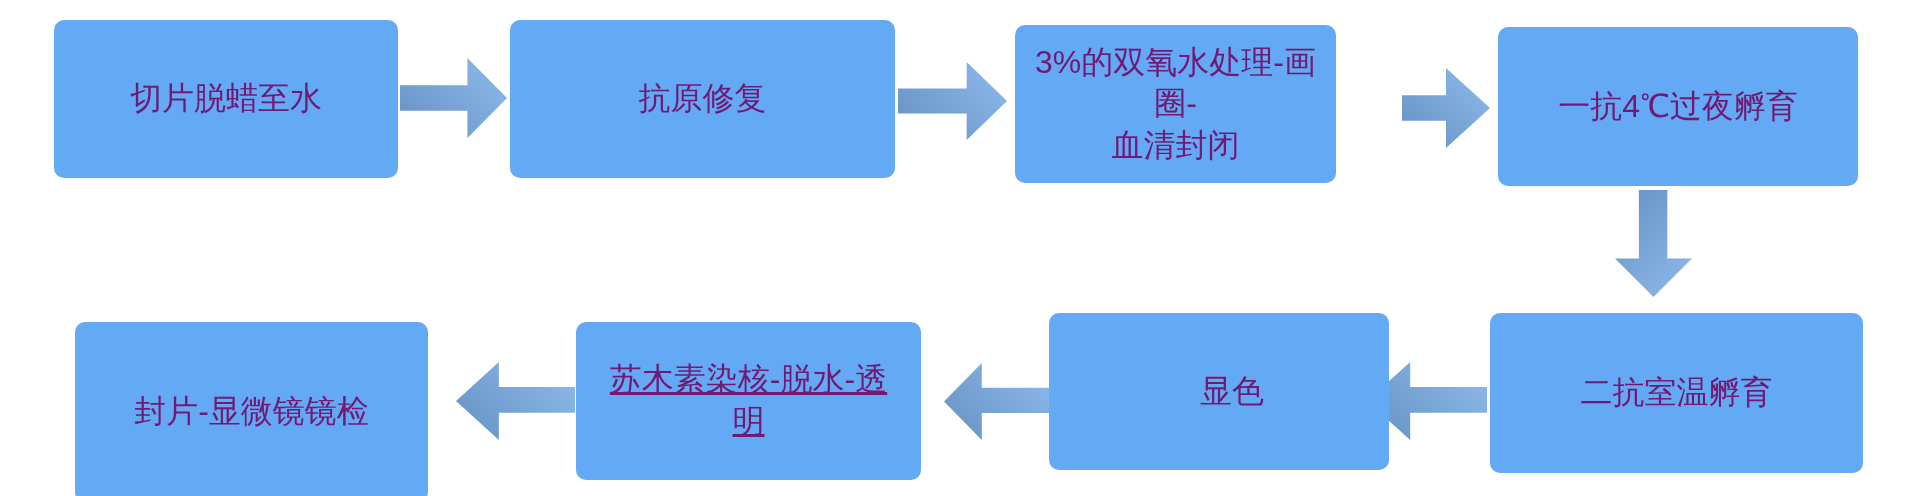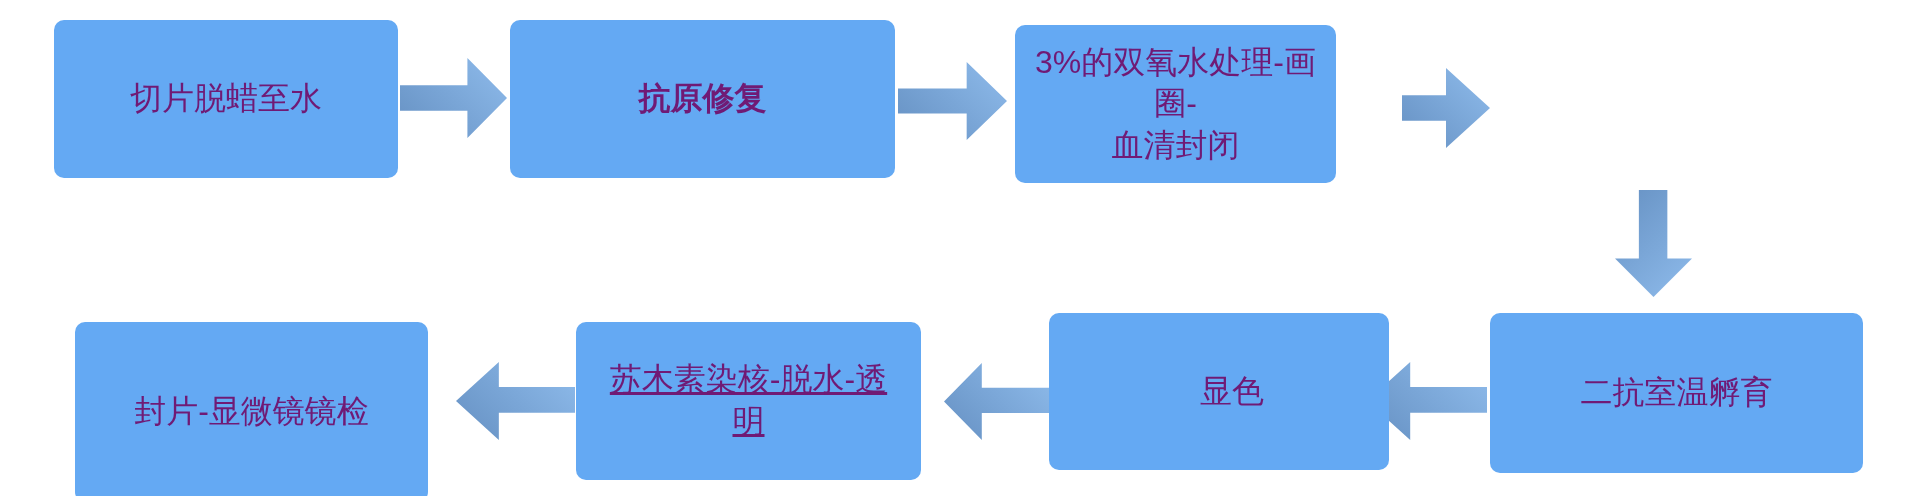--- a/index.html
+++ b/index.html
@@ -26,21 +26,21 @@
     text-align: center;
     font-size: 32px;
     line-height: 1.3;
   }
   .node-label {
     white-space: pre-line;
     padding: 0 10px;
   }
   
   #n1 { left: 54px;   top: 20px;  width: 344px; height: 158px; }
-  #n2 { left: 510px;  top: 20px;  width: 385px; height: 158px; font-weight: bold; }
+  #n2 { left: 510px;  top: 20px;  width: 385px; height: 158px; }
   #n3 { left: 1015px; top: 25px;  width: 321px; height: 158px; }
   #n4 { left: 1498px; top: 27px;  width: 360px; height: 159px; }
   
   #n5 { left: 1490px; top: 313px; width: 373px; height: 160px; }
   #n6 { left: 1049px; top: 313px; width: 314px; height: 157px; padding-left: 26px; }
   #n7 { left: 576px;  top: 322px; width: 345px; height: 158px; text-decoration: underline; }
   #n8 { left: 75px;   top: 322px; width: 353px; height: 180px; }
 
   .arrow { position: absolute; }
   .arrow-right {
@@ -83,20 +83,23 @@
     <span class="node-label">抗原修复</span>
   </div>
   <div class="arrow arrow-right" id="a2"></div>
 
   <div class="node" id="n3">
     <span class="node-label">3%的双氧水处理-画圈-
 血清封闭</span>
   </div>
   <div class="arrow arrow-right short" id="a3"></div>
 
+  <div class="node" id="n4">
+    <span class="node-label">一抗4℃过夜孵育</span>
+  </div>
   <div class="arrow arrow-down" id="a4"></div>
 
   <div class="node" id="n5">
     <span class="node-label">二抗室温孵育</span>
   </div>
   <div class="arrow arrow-left" id="a5"></div>
 
   <div class="node" id="n6">
     <span class="node-label">显色</span>
   </div>

